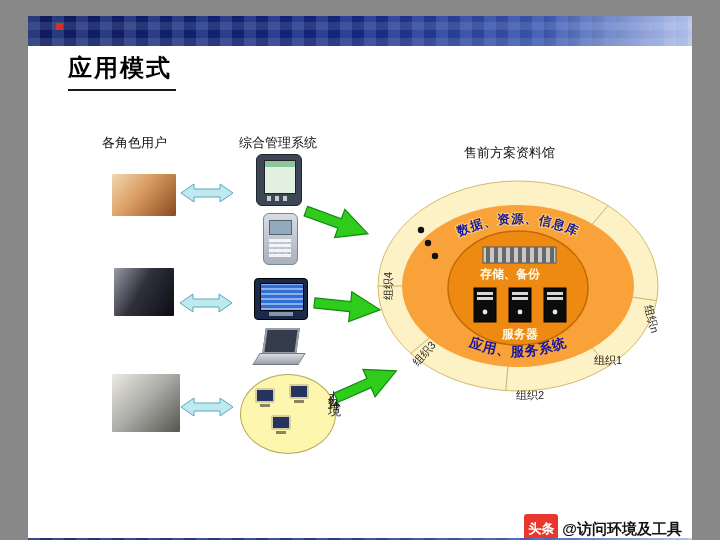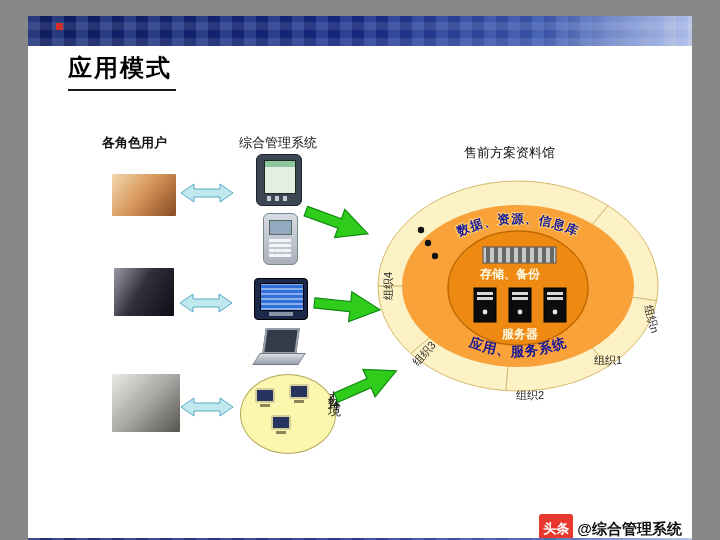--- a/index.html
+++ b/index.html
@@ -14,21 +14,21 @@
       repeating-linear-gradient(0deg, rgba(255,255,255,0.10) 0 8px, rgba(0,0,0,0) 8px 16px),
       linear-gradient(90deg,#0e1c5e 0%,#15267c 45%,#3a55a8 72%,#9fb0dd 88%,#e9edf8 100%);}
   .bar.top{top:0;height:30px;}
   .bar.bottom{top:522px;height:18px;}
   .accent-sq{position:absolute;left:28px;top:7px;width:7px;height:7px;background:#d23028;}
 
   .title{position:absolute;left:40px;top:36px;font-size:24px;font-weight:bold;color:#000;
          letter-spacing:2px;border-bottom:2px solid #1a1a1a;padding:0 4px 5px 0;}
 
   .lbl{position:absolute;font-size:13px;color:#111;white-space:nowrap;}
-  .lbl.users{left:74px;top:118px;font-weight:bold;}
+  .lbl.users{left:74px;top:118px;}
   .lbl.tools{left:211px;top:118px;}
   .lbl.system{left:436px;top:128px;}
 
   
   .photo{position:absolute;border-radius:1px;}
   .photo.p1{left:84px;top:158px;width:64px;height:42px;
     background:linear-gradient(130deg,#f2d8b0 0%,#d89a5e 45%,#8a4a22 100%);}
   .photo.p2{left:86px;top:252px;width:60px;height:48px;
     background:linear-gradient(120deg,#9a9aa6 0%,#30303c 45%,#0c0c14 100%);}
   .photo.p3{left:84px;top:358px;width:68px;height:58px;
@@ -195,17 +195,17 @@
     <use href="#dbl" class="cyan" transform="translate(153 167)"></use>
     <use href="#dbl" class="cyan" transform="translate(152 277)"></use>
     <use href="#dbl" class="cyan" transform="translate(153 381)"></use>
     <use href="#grn" class="grn" transform="translate(283 181) rotate(20)"></use>
     <use href="#grn" class="grn" transform="translate(288 272) rotate(6)"></use>
     <use href="#grn" class="grn" transform="translate(302 368) rotate(-24)"></use>
   </svg>
 
   <div class="footer">
     <span class="tt-badge">头条</span>
-    <span class="handle">@综合管理系统</span>
+    <span class="handle">@访问环境及工具</span>
   </div>
 
   <div class="bar bottom"></div>
 </div>
 
 </body></html>

